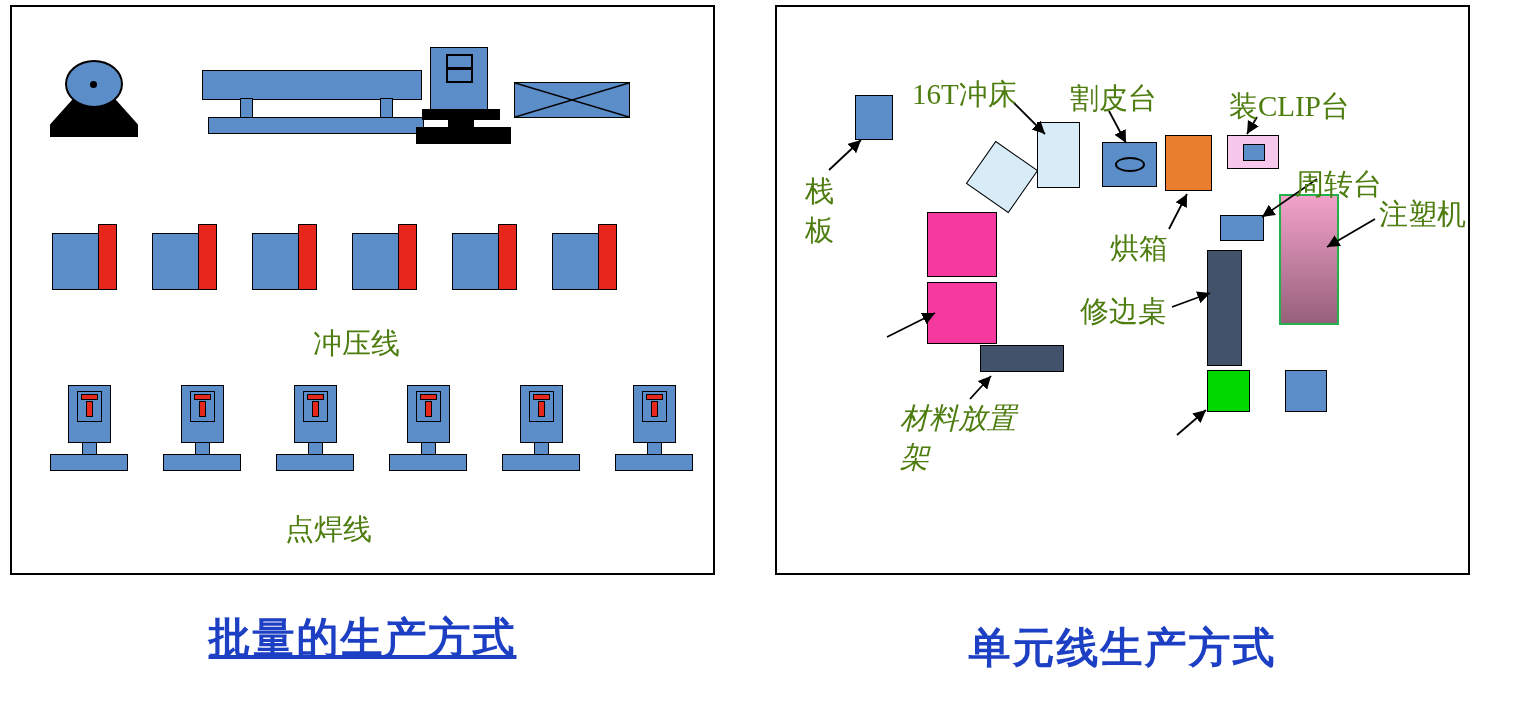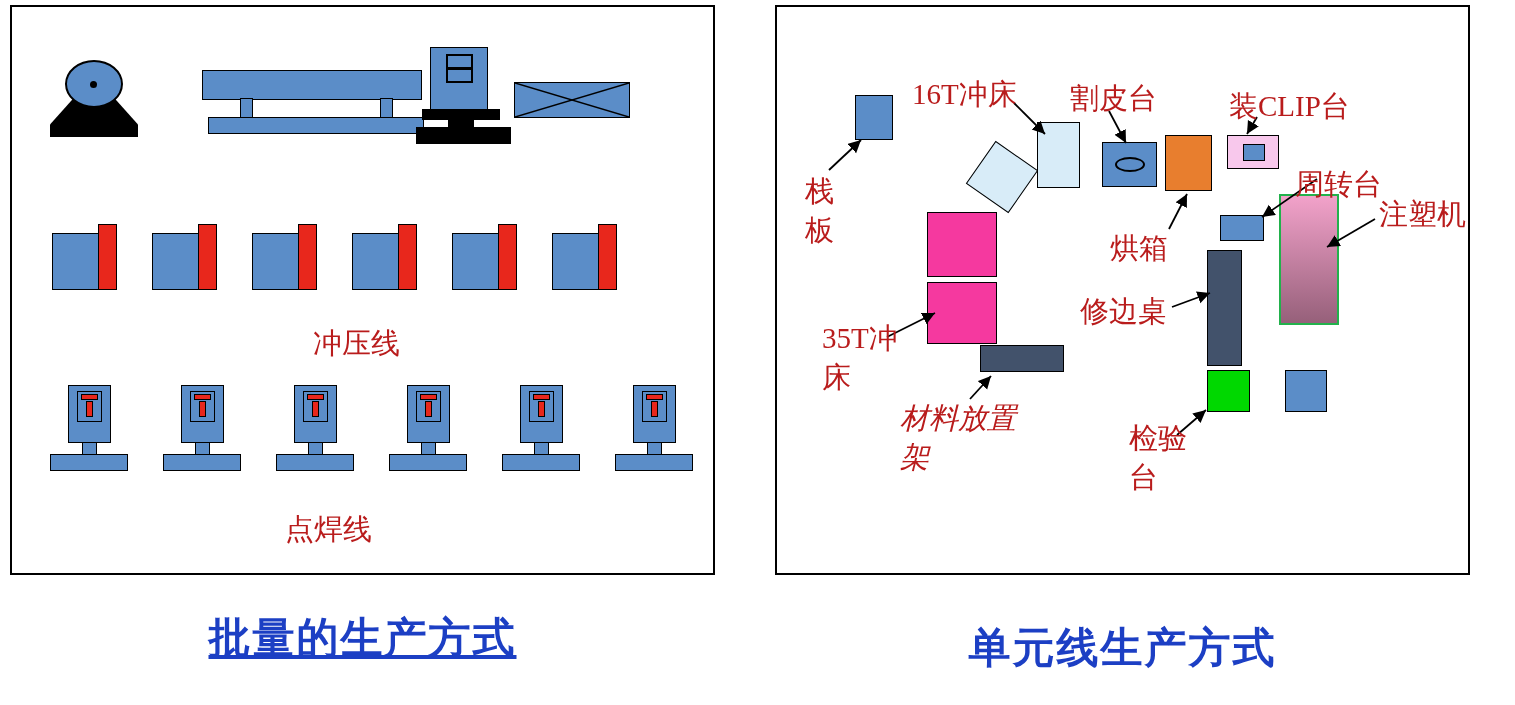--- a/index.html
+++ b/index.html
@@ -3,21 +3,21 @@
 <meta charset="utf-8">
 <style>
   * { margin:0; padding:0; box-sizing:border-box; }
   html,body { width:1515px; height:705px; background:#fff; overflow:hidden;
               font-family:"Liberation Serif","DejaVu Serif",serif; }
   .panel { position:absolute; top:5px; height:570px; border:2px solid #000; background:#fff; }
   #left-panel  { left:10px;  width:705px; }
   #right-panel { left:775px; width:695px; }
 
   .shape { position:absolute; border:1px solid #000; background:var(--machine-blue,#5B8DC8); }
-  .label { position:absolute; color:#b91c1c; font-size:29px; line-height:1.35; white-space:pre-line; }
+  .label { position:absolute; color:#4d7c0f; font-size:29px; line-height:1.35; white-space:pre-line; }
   .title { position:absolute; top:610px; text-align:center; font-weight:bold;
            font-size:42px; color:var(--title-blue,#1C3FC4); letter-spacing:2px; }
   #left-title  { left:10px;  width:705px;text-decoration:underline; }
   #right-title { left:775px; width:695px; top:620px; }
 
   
   #roller-stand { position:absolute; left:38px; top:88px; width:88px; height:42px; background:#000;
                   clip-path:polygon(30% 0,70% 0,100% 70%,100% 100%,0 100%,0 70%); }
   #roller-wheel { position:absolute; left:53px; top:53px; width:58px; height:48px; border-radius:50%;
                   background:var(--machine-blue,#5B8DC8); border:2px solid #000; }
@@ -252,22 +252,18 @@
 
   <div class="label" id="pallet-label">栈
 板</div>
   <div class="label" id="punch16-label">16T冲床</div>
   <div class="label" id="peeling-label">割皮台</div>
   <div class="label" id="clip-label">装CLIP台</div>
   <div class="label" id="turnover-label">周转台</div>
   <div class="label" id="injection-label">注塑机</div>
   <div class="label" id="oven-label">烘箱</div>
   <div class="label" id="trimming-label">修边桌</div>
-  <div class="label" id="punch35-label">35T冲
-床</div>
   <div class="label" id="material-label">材料放置
 架</div>
-  <div class="label" id="inspection-label">检验
-台</div>
 </div>
 
 <div class="title" id="left-title">批量的生产方式</div>
 <div class="title" id="right-title">单元线生产方式</div>
 
 </body></html>

